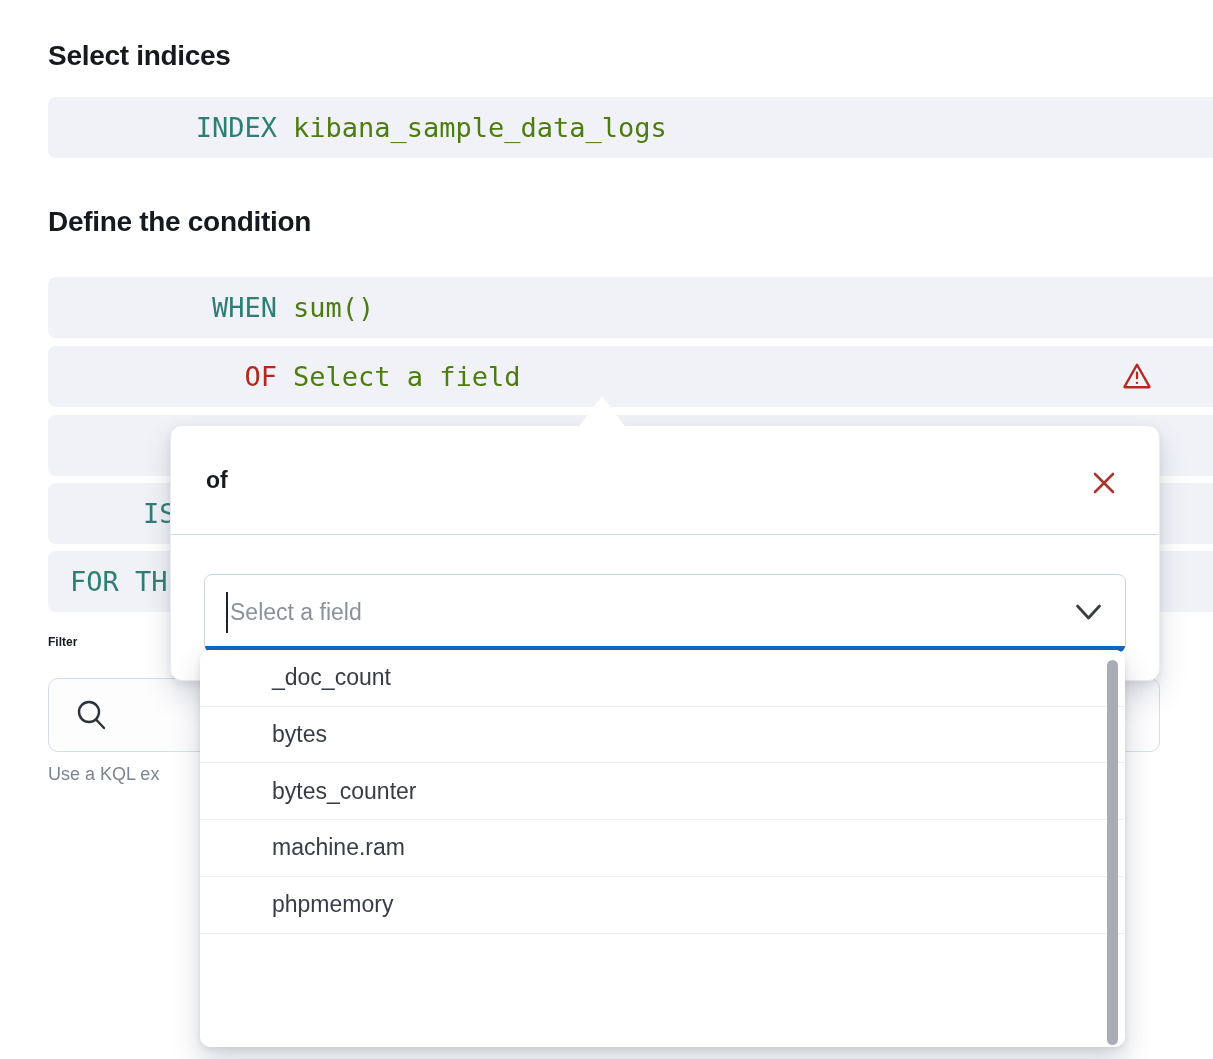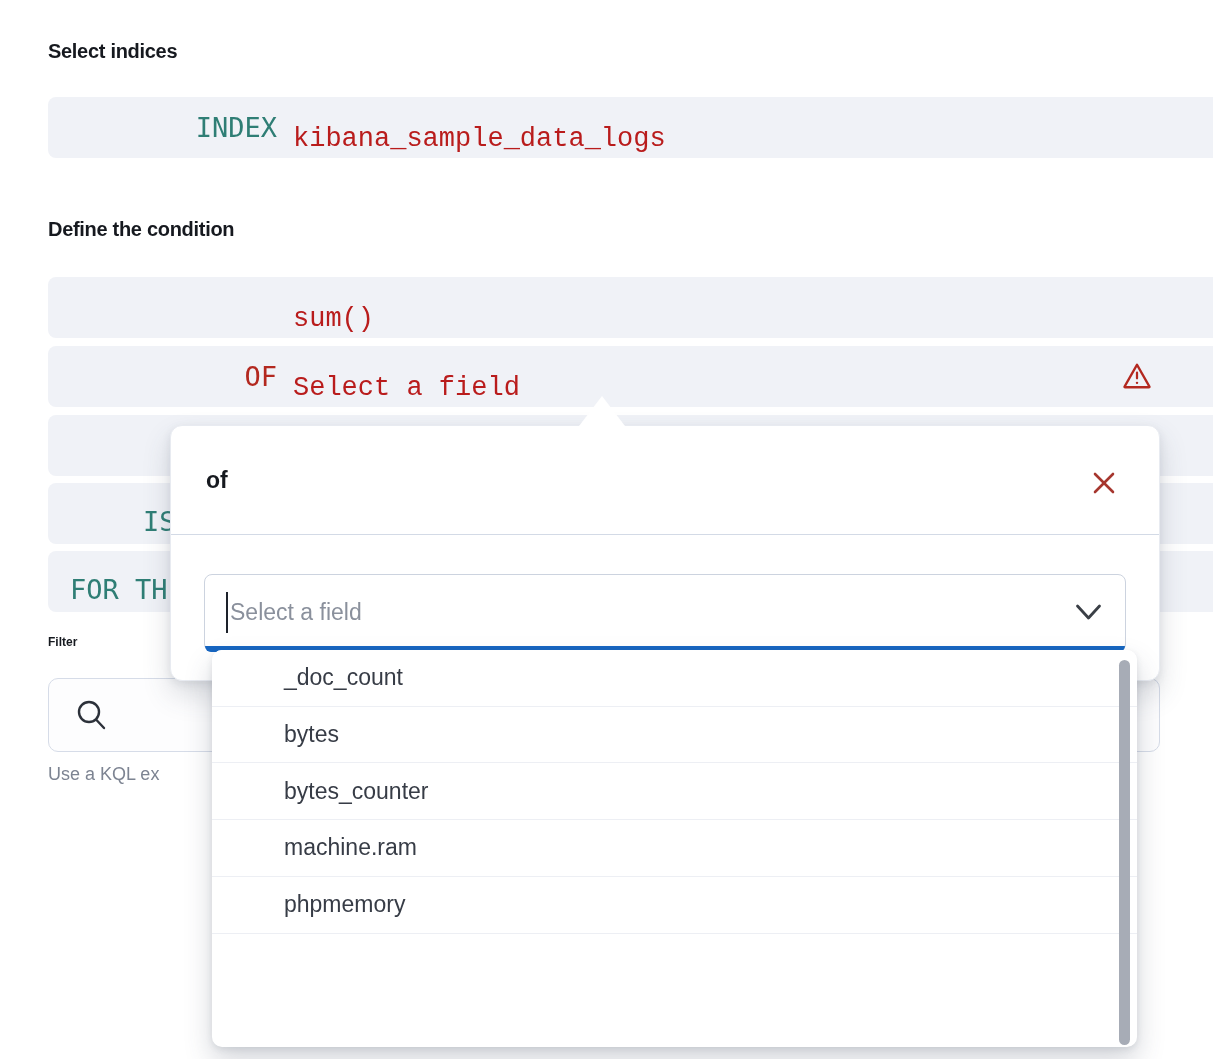--- a/index.html
+++ b/index.html
@@ -6,42 +6,42 @@
   html,body { width:1213px; height:1059px; }
   body {
     position:relative;
     background:#ffffff;
     font-family:"Liberation Sans", sans-serif;
     overflow:hidden;
     color:#1a1c21;
   }
   .heading {
     position:absolute; left:48px;
-    font-size:20px; font-weight:700; color:#16191f; letter-spacing:-0.3px;
+    font-size:28px; font-weight:700; color:#16191f; letter-spacing:-0.3px;
   }
   #h-select  { top:40px; }
-  #h-define  { top:218px; }
+  #h-define  { top:206px; }
 
   
   .bar {
     position:absolute; left:48px; width:1208px; height:61px;
     background:#f0f2f7; border-radius:8px;
     font-family:"DejaVu Sans Mono", monospace; font-size:27px;
     cursor:pointer; z-index:1;padding-left:14px;
   }
   .bar .kw {
     position:absolute; left:0; top:0; width:229px; height:61px;
     text-align:right; line-height:61px; color:#2f7e75; white-space:pre;
   }
   .bar .kw.danger { color:#b3281f; }
   .bar .val {
-    position:absolute; left:245px; top:12px; line-height:61px; color:#b91c1c; white-space:pre;font-family:Liberation Mono, monospace;
+    position:absolute; left:245px; top:0; line-height:61px; color:#4d7c0f; white-space:pre;
   }
   .bar .frag {
-    position:absolute; top:0; line-height:61px; color:#2f7e75; white-space:pre;margin-top:8px;
+    position:absolute; top:0; line-height:61px; color:#2f7e75; white-space:pre;
   }
   #bar-index { top:97px; }
   #bar-when  { top:277px; }
   #bar-of    { top:346px; }
   #bar-empty { top:415px; }
   #bar-is    { top:483px; }
   #bar-forth { top:551px; }
   #bar-is .frag    { left:95px; }
   #bar-forth .frag { left:22px; }
 
@@ -106,21 +106,21 @@
     position:absolute; left:25px; top:0; line-height:74px;
     font-size:23px; color:#8a909c;
   }
   #combo-chevron { position:absolute; right:23px; top:28px; cursor:pointer; }
 
   
   #listbox {
     position:absolute; left:200px; top:650px; width:925px; height:397px;
     background:#ffffff; border-radius:10px;
     box-shadow:0 14px 28px rgba(60,70,90,.22), 0 2px 6px rgba(60,70,90,.12);
-    z-index:20; overflow:hidden;margin-left:12px;
+    z-index:20; overflow:hidden;
   }
   .option {
     height:56.71px; display:flex; align-items:center; padding-left:72px;
     font-size:23px; color:#373c46; border-bottom:1px solid #edeff4;
     cursor:pointer; background:#fff;
   }
   .option:last-child { border-bottom:none; }
   #scroll-thumb {
     position:absolute; left:907px; top:10px; width:11px; height:385px;
     background:#a7acb6; border-radius:6px; cursor:grab;
@@ -132,20 +132,21 @@
 <div class="heading" id="h-select">Select indices</div>
 
 <div class="bar" id="bar-index">
   <span class="kw">INDEX</span>
   <span class="val">kibana_sample_data_logs</span>
 </div>
 
 <div class="heading" id="h-define">Define the condition</div>
 
 <div class="bar" id="bar-when">
+  <span class="kw">WHEN</span>
   <span class="val">sum()</span>
 </div>
 
 <div class="bar" id="bar-of">
   <span class="kw danger">OF</span>
   <span class="val">Select a field</span>
   <span class="warn-icon">
     <svg width="30" height="30" viewBox="0 0 16 16" fill="none">
       <path d="M8 2 L14.6 13.6 Q14.8 14 14.3 14 L1.7 14 Q1.2 14 1.4 13.6 Z" stroke="#b3281f" stroke-width="1.3" stroke-linejoin="round" fill="none"></path>
       <rect x="7.4" y="5.6" width="1.2" height="4.2" rx="0.6" fill="#b3281f"></rect>

